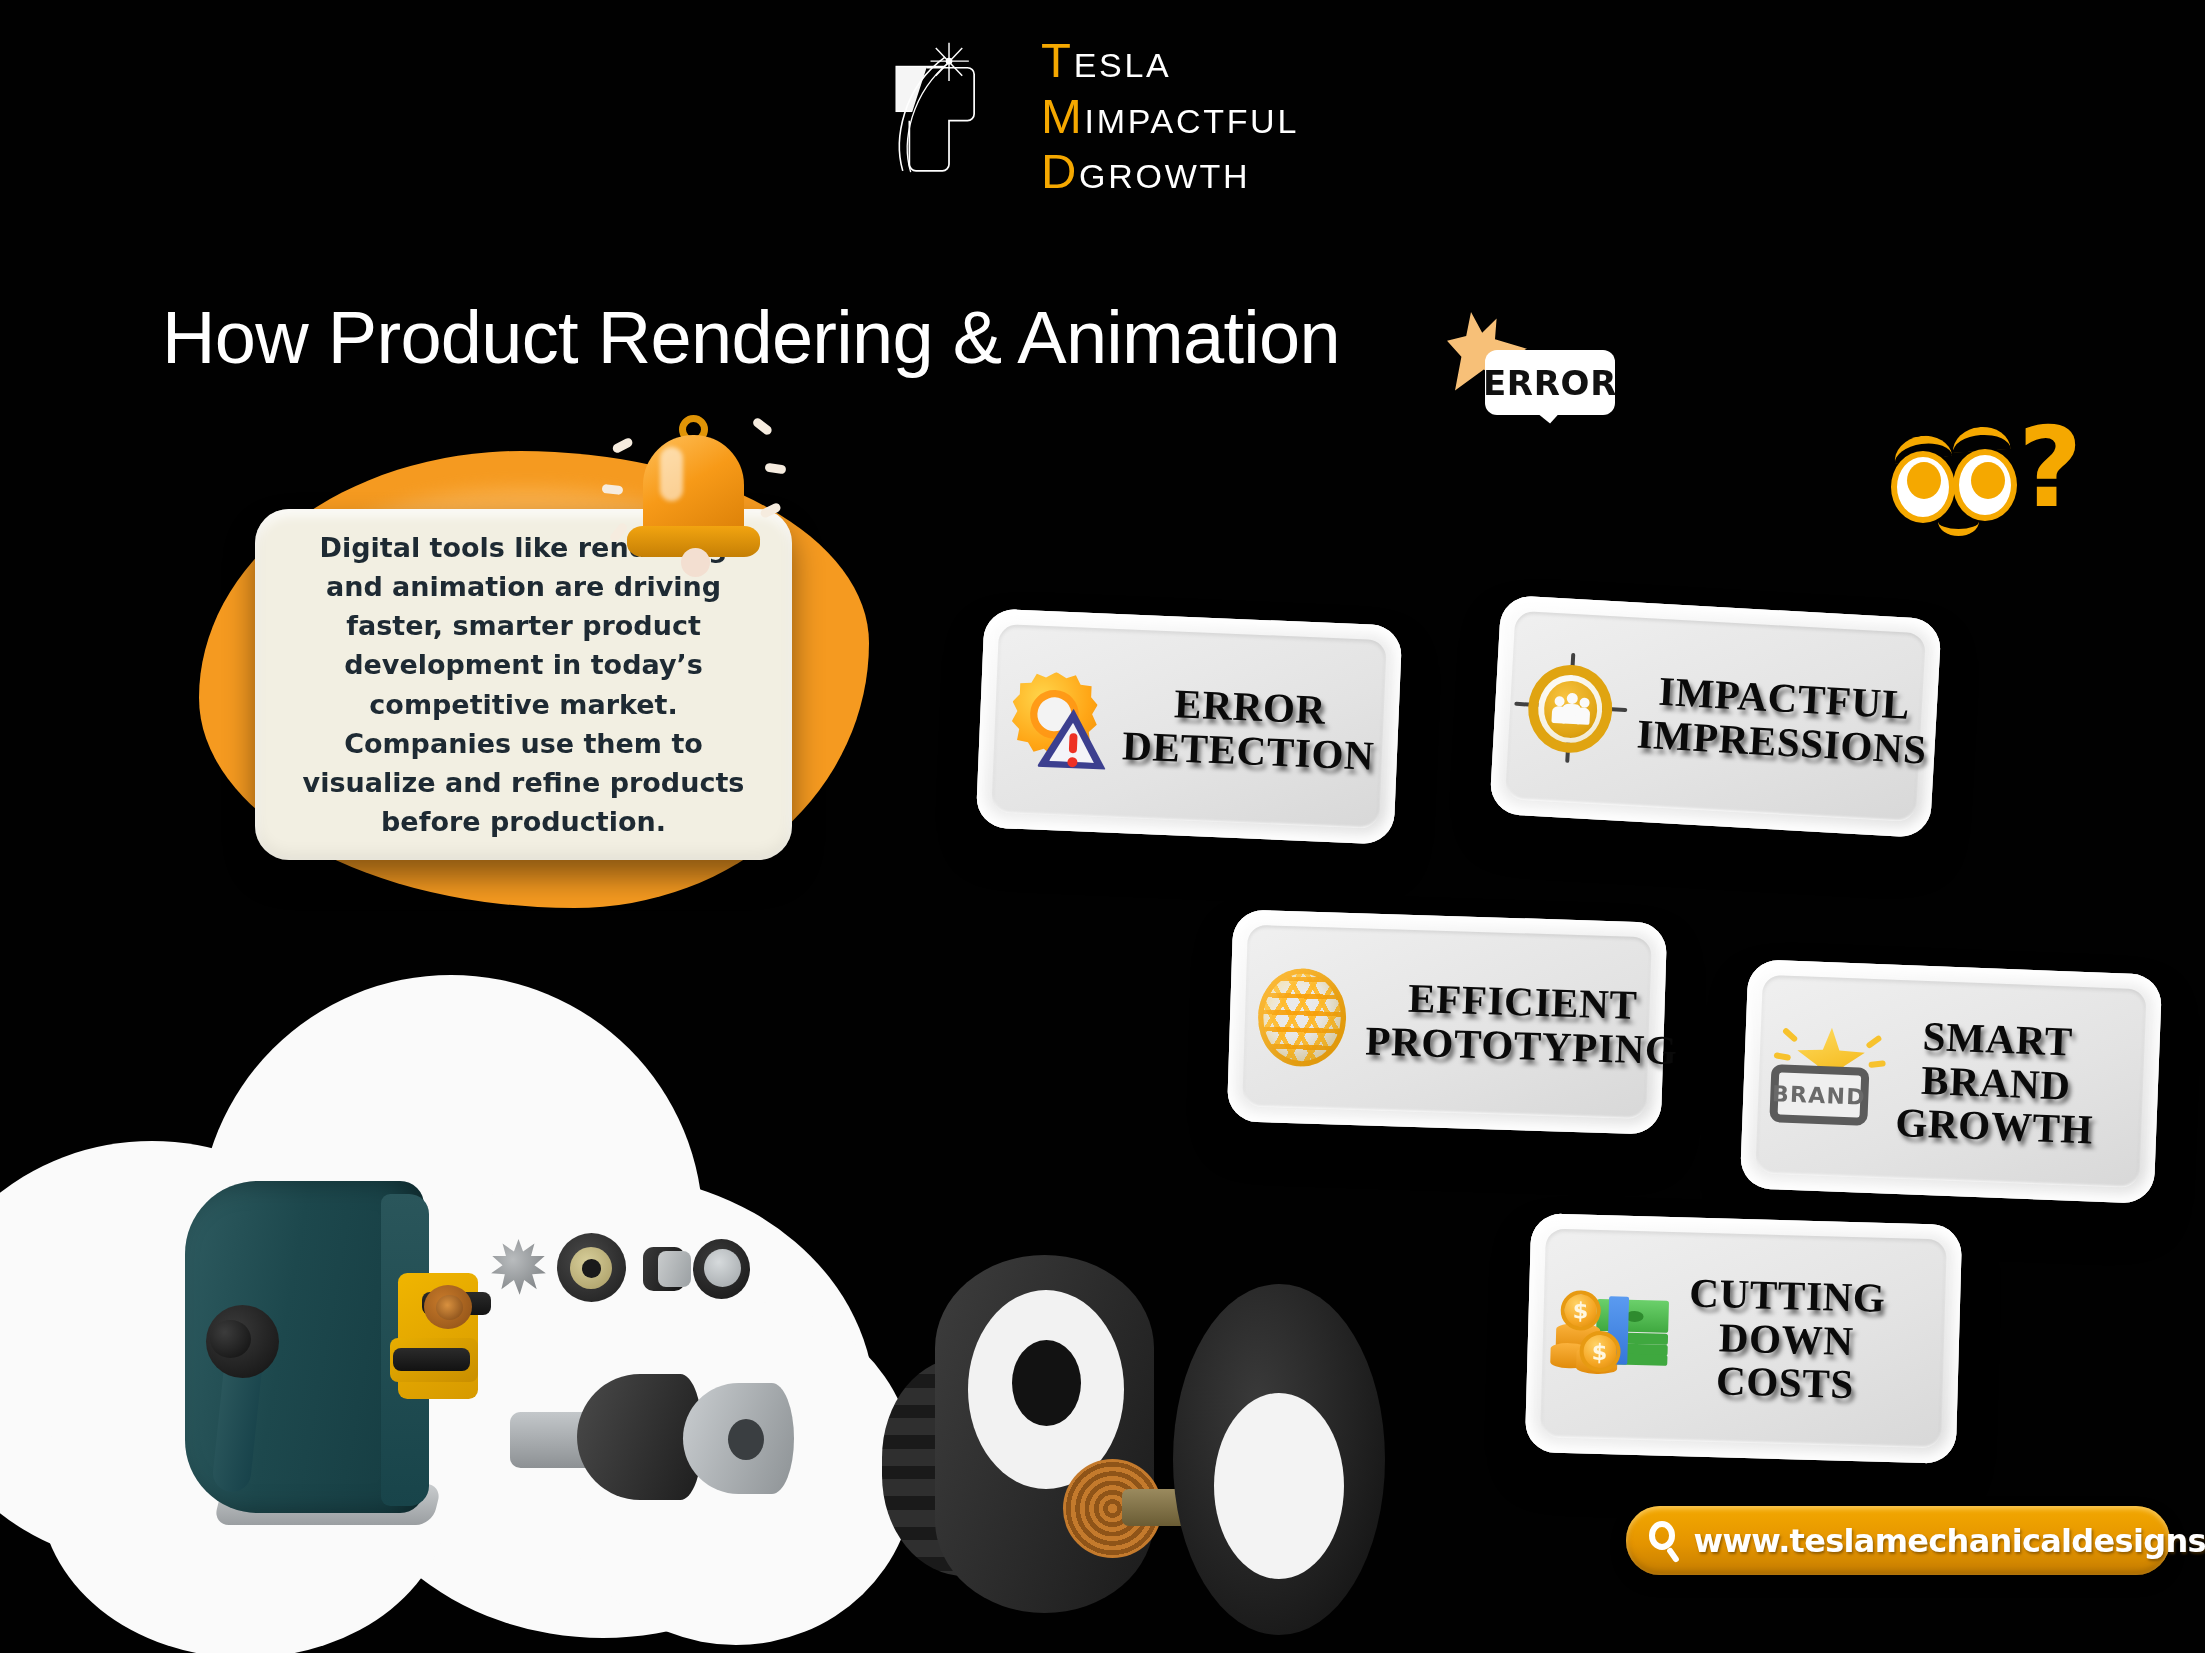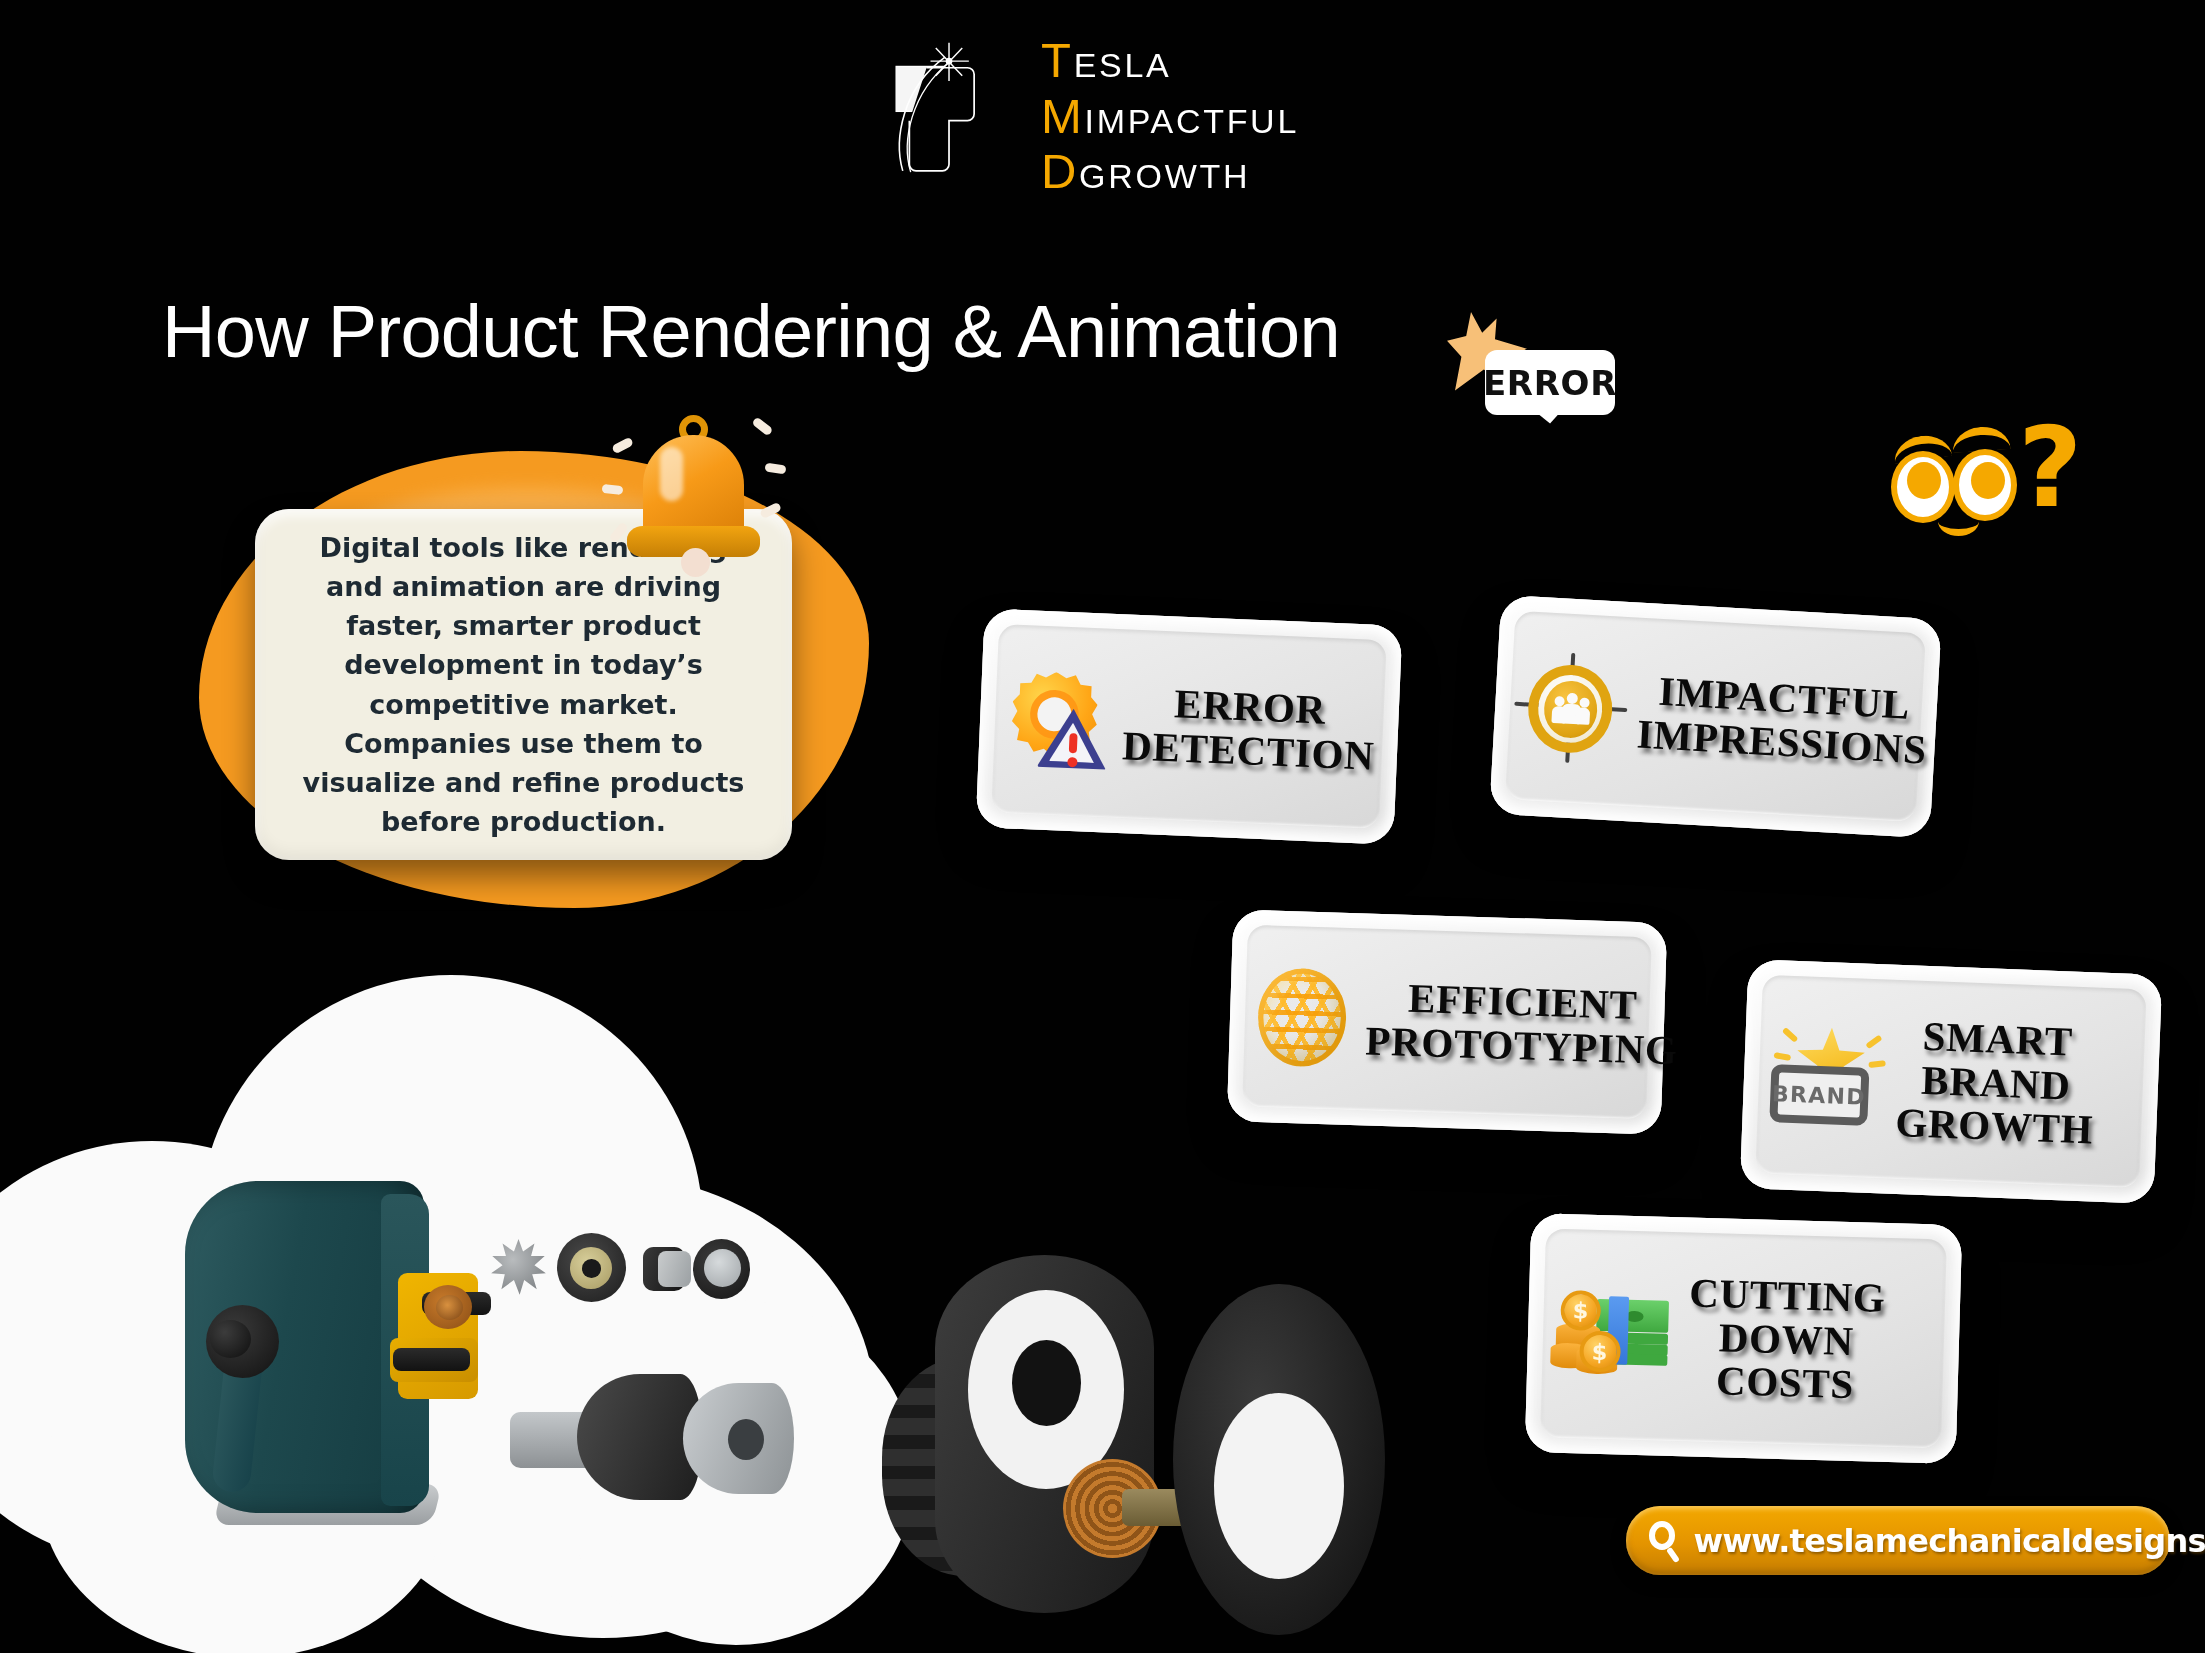--- a/index.html
+++ b/index.html
@@ -21,21 +21,21 @@
   #logo-wordmark{ display:flex; flex-direction:column; justify-content:center; gap:6.6px;}
   .logo-line{
     font-size:38px; letter-spacing:2.7px; color:#ffffff;
     font-family:"Liberation Sans", sans-serif; font-weight:400;
     line-height:1; white-space:nowrap;
   }
   .logo-line .cap{ color:#F5A800; font-size:49px; }
   .logo-line .rest{ font-size:34px; }
 
   
-  #headline-wrap{ position:absolute; left:0; top:272px; width:2205px; height:239px; }
+  #headline-wrap{ position:absolute; left:0; top:278px; width:2205px; height:239px; }
   #headline-1{
     position:absolute; left:162px; top:17px;
     font-size:74px; color:#ffffff; font-weight:400;
     font-family:"Liberation Sans", sans-serif;
     letter-spacing:-0.7px; white-space:nowrap;
   }
   #headline-2{
     position:absolute; left:995px; top:126px;
     font-size:69px; color:#F5A800; font-weight:700; font-style:italic;
     font-family:"Liberation Mono", monospace;

